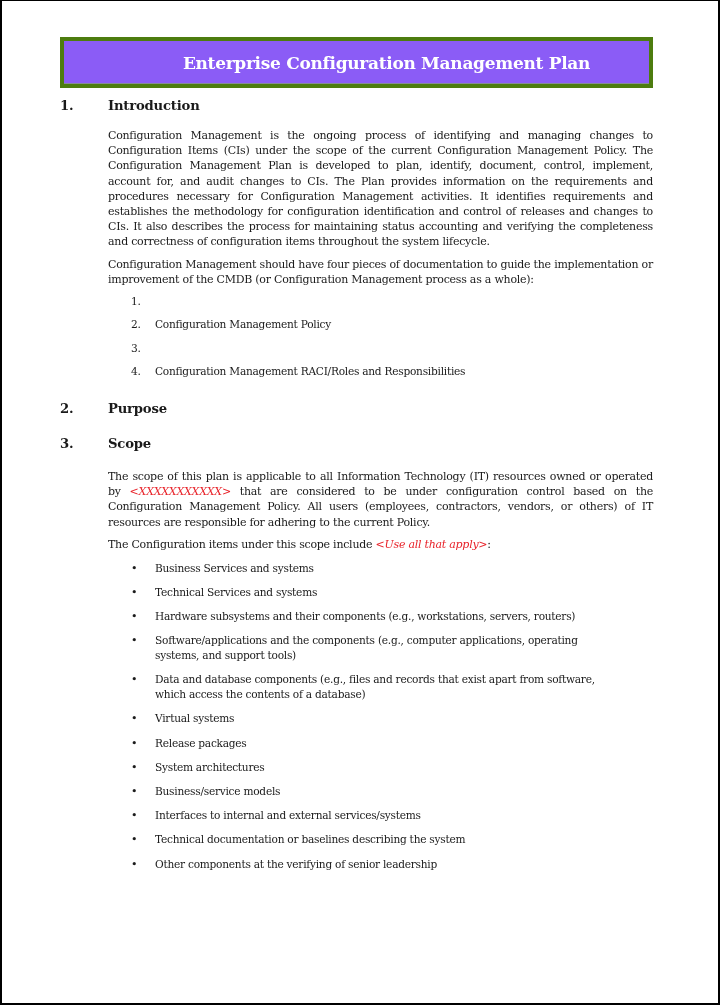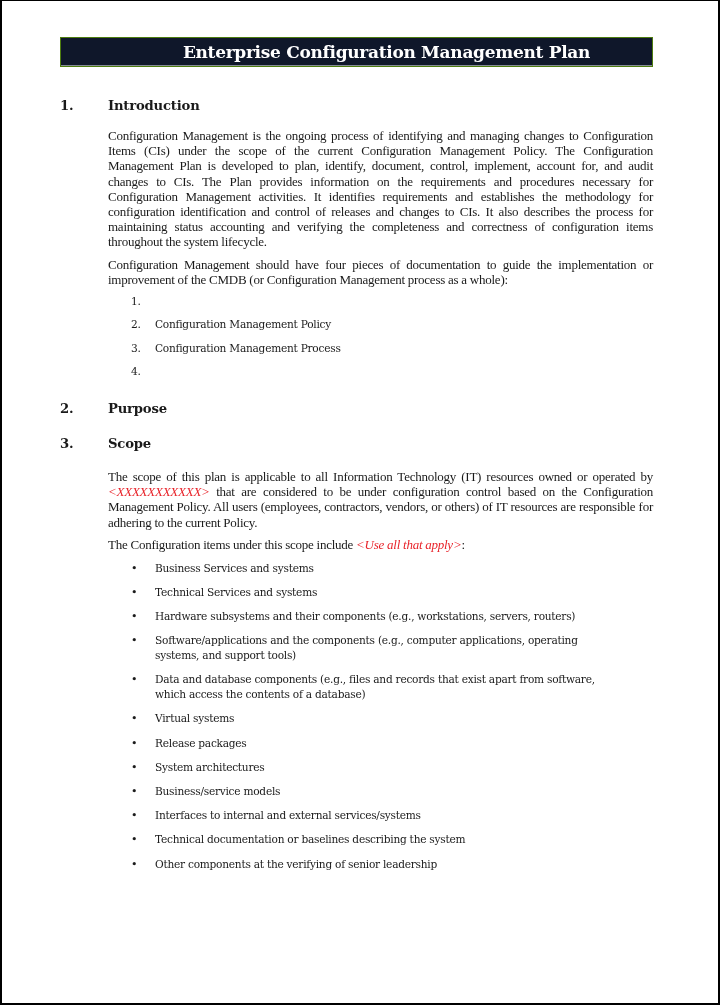--- a/index.html
+++ b/index.html
@@ -10,24 +10,24 @@
     box-sizing: border-box;
     border: 2px solid #000;
     border-top-width: 1px;
     background: #fff;
     font-family: "DejaVu Serif", "Liberation Serif", serif;
     color: #1a1a1a;
   }
   .title-bar {
     position: absolute;
     left: 58px; top: 36px;
-    width: 593px; height: 30px;
+    width: 593px; height: 51px;
     box-sizing: border-box;
-    background: #0f172a;
-    border: 1px solid #4d7c0f;
+    background: #8b5cf6;
+    border: 4px solid #4d7c0f;
     box-shadow: inset 0 -1px 0 #868c95;
     display: flex; align-items: center; justify-content: center;
   }
   .title-bar h1 {
     margin: 0 0 0 60px;
     font-family: "DejaVu Serif", serif;
     font-weight: bold;
     font-size: 17px;
     color: #ffffff;
     letter-spacing: -0.3px;
@@ -45,25 +45,24 @@
     align-items: center;
     letter-spacing: -0.2px;
   }
   .section-heading .num { width: 48px; }
   .body {
     margin-left: 48px;
     width: 545px;
   }
   p {
     margin: 0;
-    font-size: 13px;
+    font-size: 11px;
     line-height: 15.2px;
     text-align: justify;
     letter-spacing: -0.25px;
-    font-family: Liberation Serif, serif;
   }
   .placeholder { color: #e8232a; font-style: italic; }
   ol.docs {
     list-style: none; margin: 0; padding: 0;
   }
   ol.docs li {
     display: flex;
     font-size: 10.6px; line-height: 15px;
     height: 23.5px;
     letter-spacing: -0.25px;
@@ -106,24 +105,24 @@
       <ol class="docs" style="margin-top:6px;">
         <li>
             <span class="n">1.</span>
           </li>
         <li>
             <span class="n">2.</span>
             <span>Configuration Management Policy</span>
           </li>
         <li>
             <span class="n">3.</span>
-            <span>Configuration Management Process</span>
           </li>
         <li style="height:19px;">
             <span class="n">4.</span>
+            <span>Configuration Management RACI/Roles and Responsibilities</span>
           </li>
       </ol>
     </div>
 
     <div class="section-heading" style="margin-top:15px;">
       <span class="num">2.</span>
       <span>Purpose</span>
     </div>
 
     <div class="section-heading" style="margin-top:15px;">

